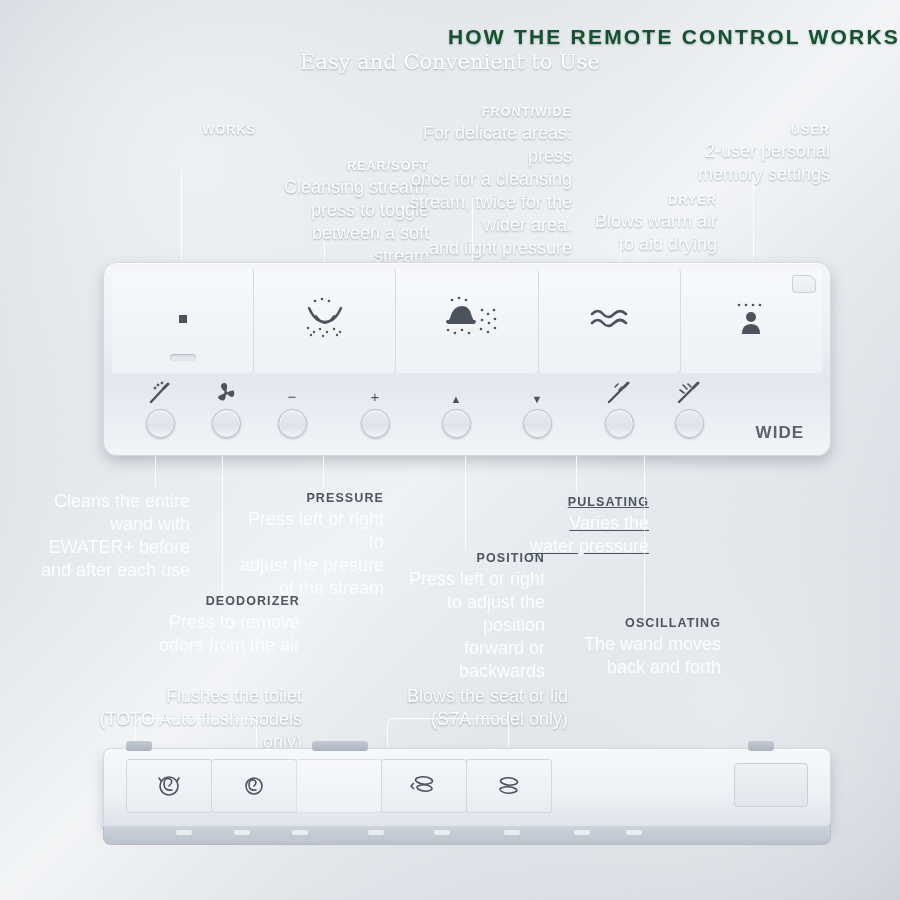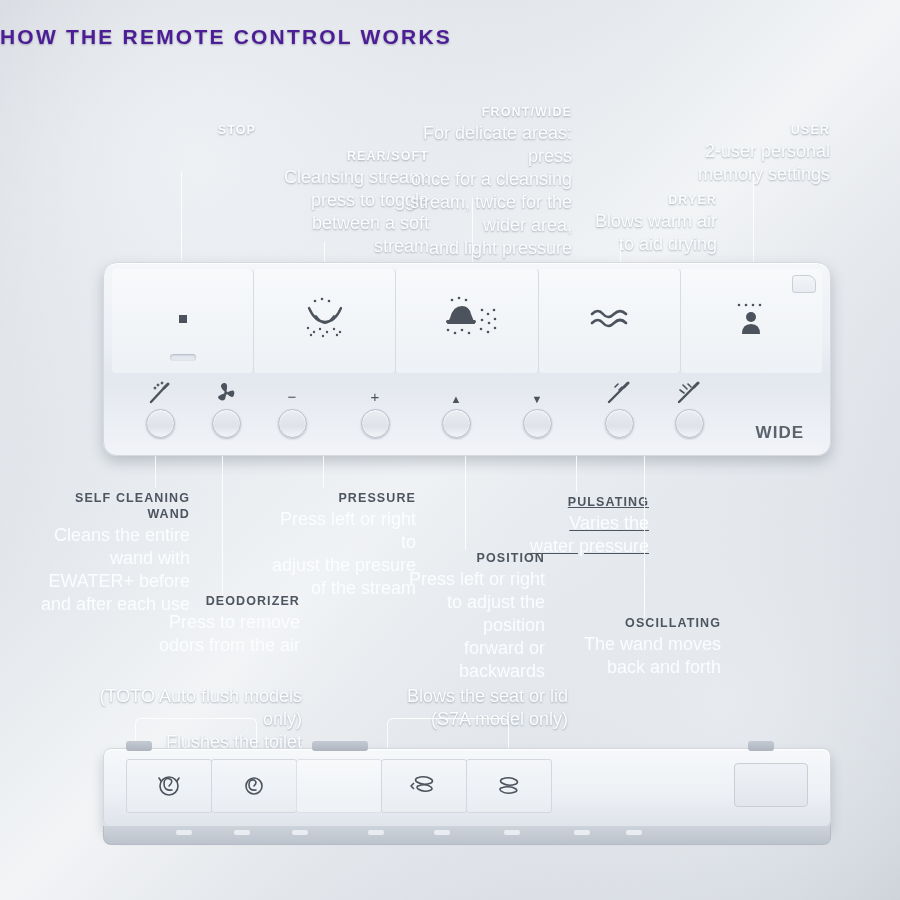--- a/index.html
+++ b/index.html
@@ -10,22 +10,22 @@
       radial-gradient(circle at 22% 18%, #eef1f4 0%, rgba(238,241,244,0) 46%),
       radial-gradient(circle at 80% 78%, #e7ebef 0%, rgba(231,235,239,0) 50%),
       linear-gradient(135deg,#c9ced6 0%, #dfe3e8 28%, #f2f4f6 50%, #dcdfe5 72%, #b9bfc8 100%);
     color:#3f4650;
     position:relative;
   }
   .stage{position:absolute;inset:0;}
 
   
   .title{
-    position:absolute;left:0;right:0;text-align:left;
-    color:#4c1d95;letter-spacing:2.2px;font-size:21px;font-weight:bold;
+    position:absolute;left:0;right:0;text-align:right;
+    color:#14532d;letter-spacing:2.2px;font-size:21px;font-weight:bold;
     text-shadow:0 1px 2px rgba(90,100,115,.45);
   }
   .title.t1{top:25px;}
   .subtitle{
     position:absolute;left:0;right:0;text-align:center;top:50px;
     color:#ffffff;font-size:21px;font-style:normal;font-weight:normal;
     text-shadow:0 1px 2px rgba(90,100,115,.45);
     font-family:"DejaVu Serif", serif;
   }
 
@@ -112,27 +112,28 @@
   .foot{position:absolute;top:4px;width:16px;height:5px;border-radius:2px;background:#e9ecf1;}
 
   .bracket{position:absolute;border:1px solid #ffffff;border-bottom:none;opacity:.9;}
 </style>
 </head>
 <body>
 
 <div class="stage">
 
   <div class="title t1">HOW THE REMOTE CONTROL WORKS</div>
+  <div class="subtitle">Easy and Convenient to Use</div>
 
   <div class="callout" style="left:106px;top:122px;width:150px;">
-    <span class="hd">STOP</span>
+    <span class="hd">WORKS</span>
   </div>
   <div class="leader v" style="left:181px;top:172px;height:88px;"></div>
 
-  <div class="callout" style="left:253px;top:148px;width:176px;">
+  <div class="callout" style="left:253px;top:158px;width:176px;">
     <span class="hd">REAR/SOFT</span>
     <span class="bd" style="white-space:pre-line">Cleansing stream:
 press to toggle
 between a soft stream
 or added pressure</span>
   </div>
   <div class="leader v" style="left:324px;top:242px;height:22px;"></div>
 
   <div class="callout" style="left:390px;top:104px;width:182px;">
     <span class="hd">FRONT/WIDE</span>
@@ -328,37 +329,35 @@
         </div>
         <div class="knob"></div>
       </div>
 
       <div class="brand">WIDE</div>
     </div>
   </div>
 
   <div class="leader v" style="left:155px;top:456px;height:32px;"></div>
   <div class="callout dark" style="left:40px;top:490px;width:150px;">
-    <span class="hd" style="white-space:pre-line">SELF CLEANING
-WAND</span>
     <span class="bd" style="white-space:pre-line;color:#fbfdff">Cleans the entire
 wand with
 EWATER+ before
 and after each use</span>
   </div>
 
   <div class="leader v" style="left:222px;top:456px;height:140px;"></div>
   <div class="callout dark" style="left:144px;top:593px;width:156px;">
     <span class="hd">DEODORIZER</span>
     <span class="bd" style="white-space:pre-line;color:#fbfdff">Press to remove
 odors from the air</span>
   </div>
 
   <div class="leader v" style="left:323px;top:456px;height:32px;"></div>
-  <div class="callout dark" style="left:264px;top:490px;width:152px;">
+  <div class="callout dark" style="left:232px;top:490px;width:152px;">
     <span class="hd">PRESSURE</span>
     <span class="bd" style="white-space:pre-line;color:#fbfdff">Press left or right to
 adjust the presure
 of the stream</span>
   </div>
 
   <div class="leader v" style="left:465px;top:456px;height:94px;"></div>
   <div class="callout dark" style="left:389px;top:550px;width:156px;">
     <span class="hd">POSITION</span>
     <span class="bd" style="white-space:pre-line;color:#fbfdff">Press left or right
@@ -374,22 +373,22 @@
   </div>
 
   <div class="leader v" style="left:644px;top:456px;height:162px;"></div>
   <div class="callout dark" style="left:571px;top:615px;width:150px;">
     <span class="hd">OSCILLATING</span>
     <span class="bd" style="white-space:pre-line;color:#fbfdff">The wand moves
 back and forth</span>
   </div>
 
   <div class="callout" style="left:92px;top:685px;width:210px;">
+    <span class="bd">Flushes the toilet</span>
     <span class="bd">(TOTO Auto flush models only)</span>
-    <span class="bd">Flushes the toilet</span>
   </div>
   <div class="bracket" style="left:135px;top:718px;width:120px;height:36px;border-radius:6px 6px 0 0;"></div>
 
   <div class="callout" style="left:380px;top:685px;width:188px;">
     <span class="bd">Blows the seat or lid</span>
     <span class="bd">(S7A model only)</span>
   </div>
   <div class="bracket" style="left:387px;top:718px;width:120px;height:36px;border-radius:6px 6px 0 0;"></div>
 
   <div class="remote2">

